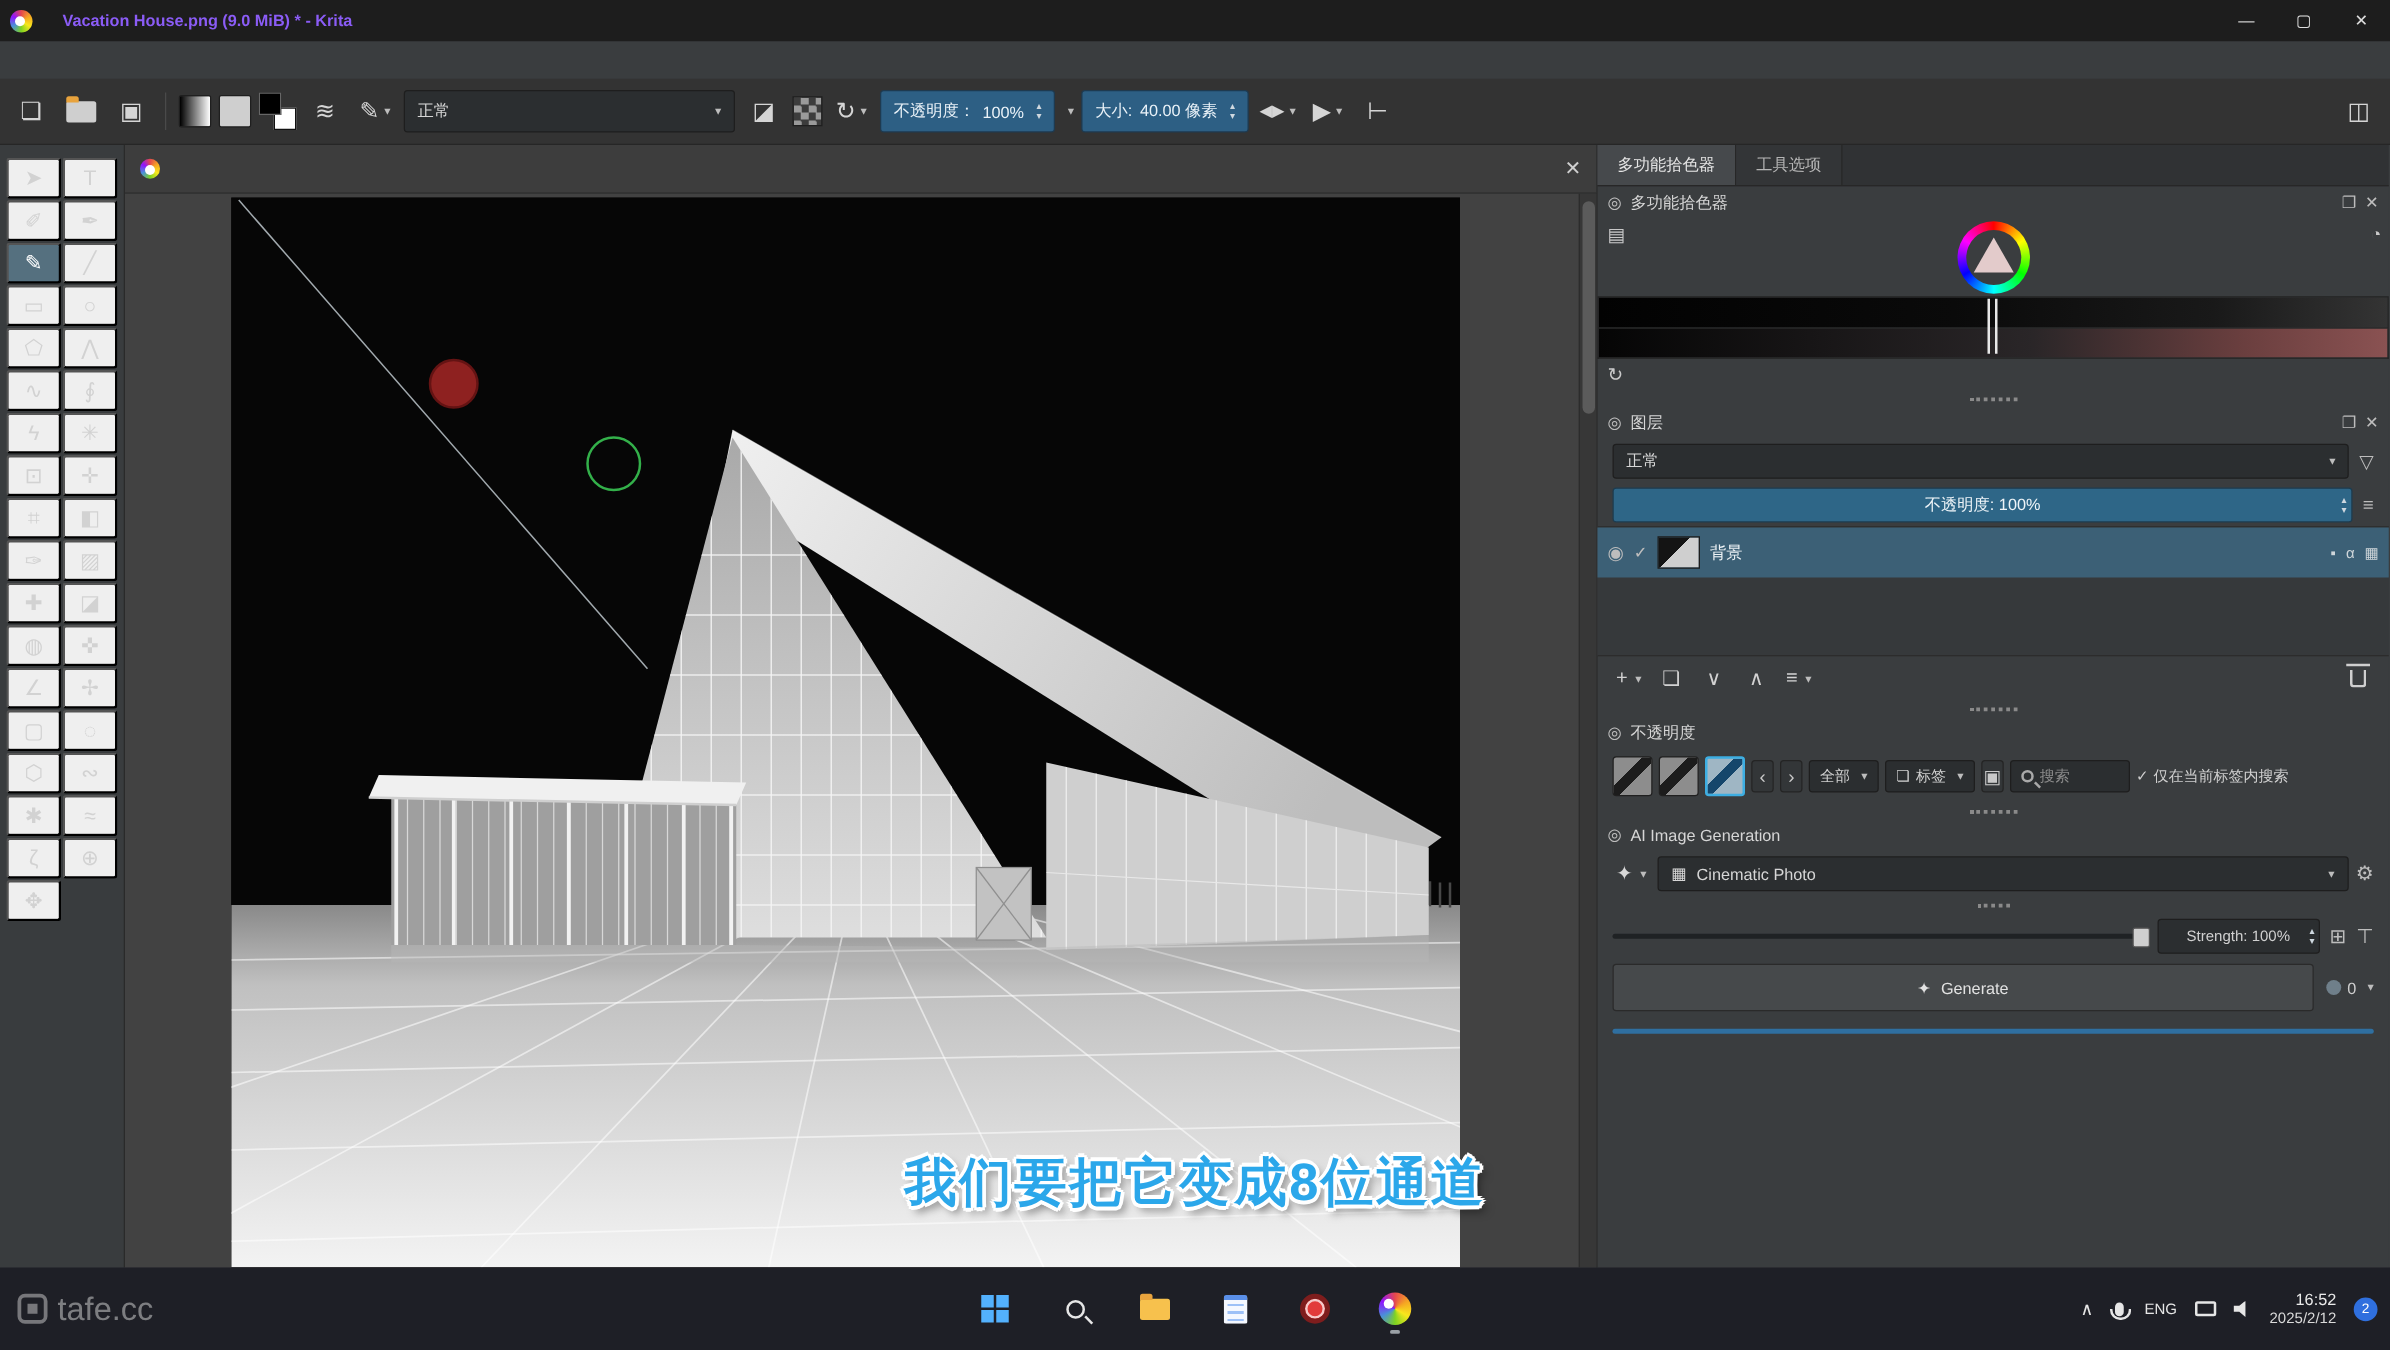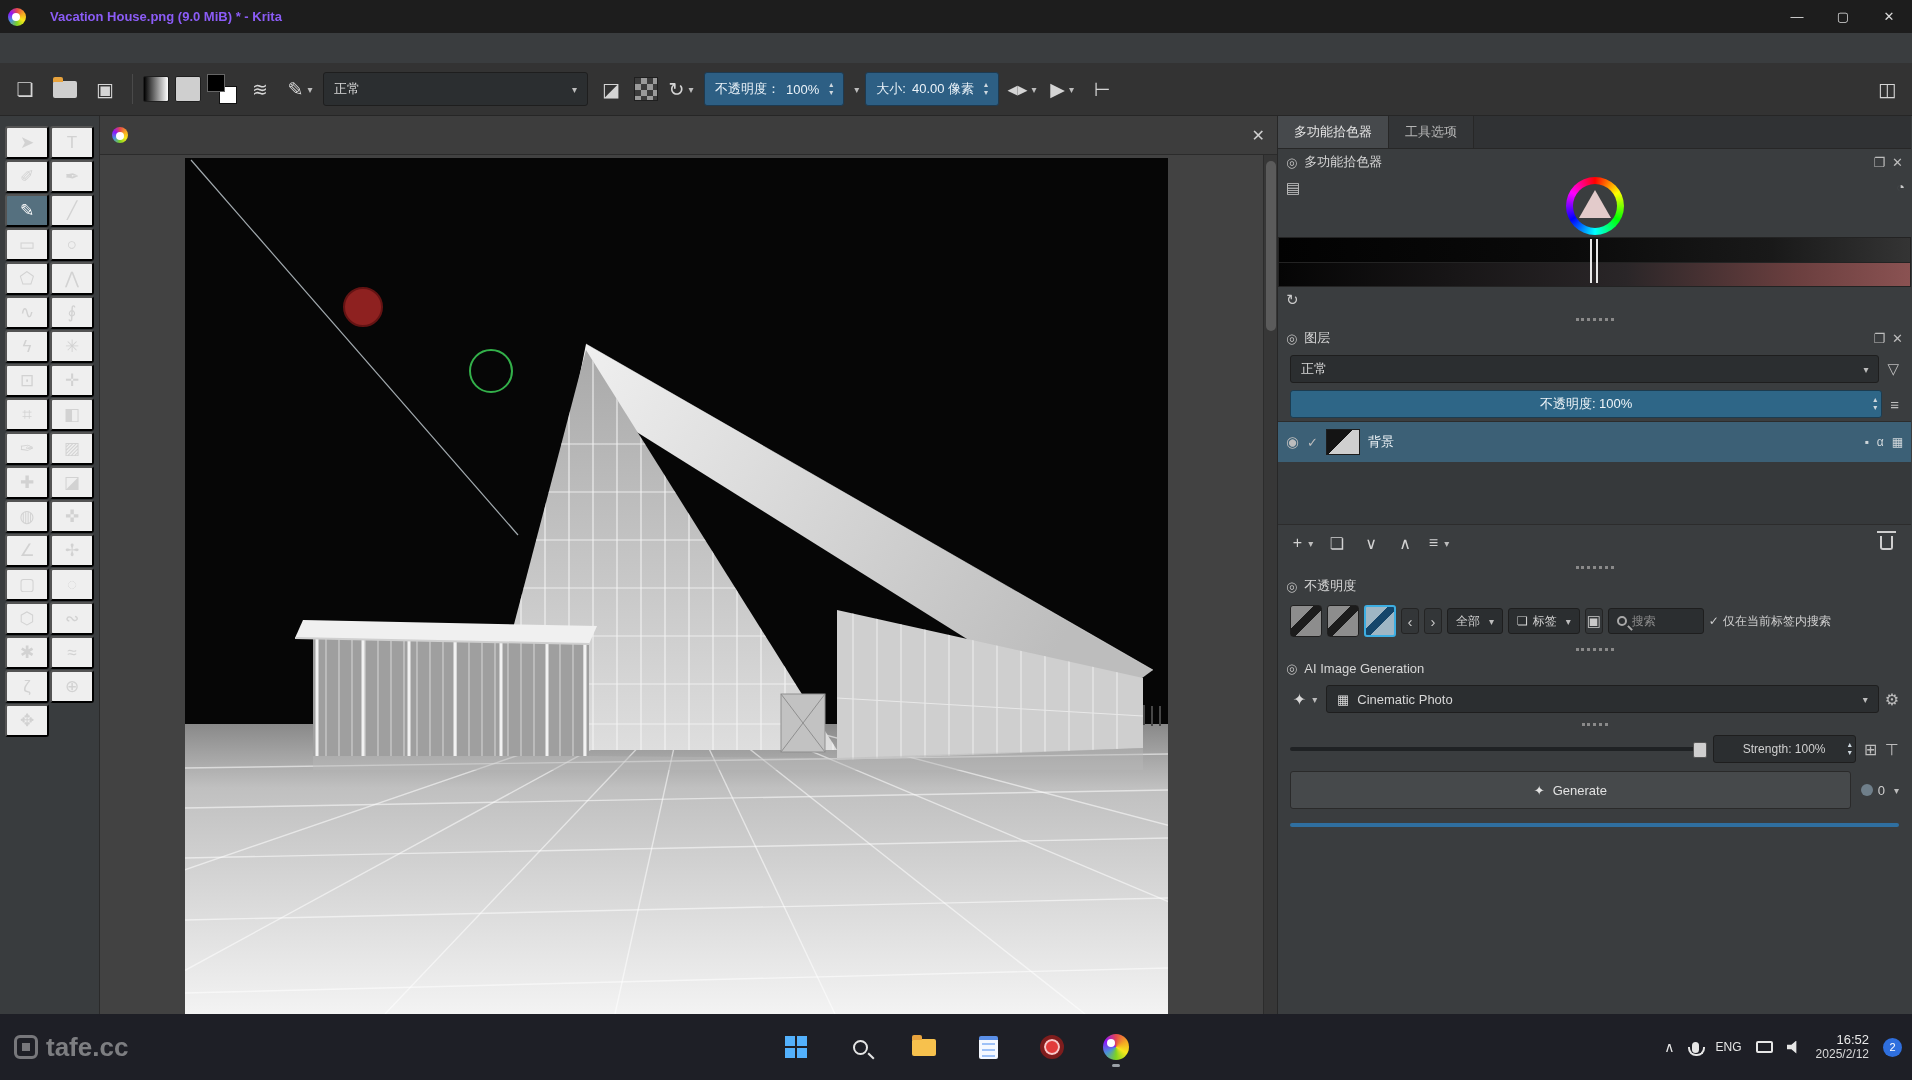--- a/index.html
+++ b/index.html
@@ -141,37 +141,37 @@
   
   .ai-row{height:36px;gap:6px;}
   .ai-textarea{margin:0 12px;height:58px;background:#2e3133;border:1px solid #222;border-radius:3px;
     width:calc(100% - 24px);resize:none;color:#d0d0d0;font-size:13px;padding:8px;font-family:inherit;}
   .ai-textarea::placeholder{color:#8a8a8a;}
   .grip{height:14px;display:flex;align-items:center;justify-content:center;}
   .grip span{width:26px;border-top:3px dotted #8a8a8a;}
   .strength-row{height:36px;gap:8px;}
   .track{flex:1;height:4px;background:#1f2224;border-radius:2px;position:relative;}
   .track::after{content:"";position:absolute;right:-2px;top:-5px;width:12px;height:14px;background:#cfcfcf;border:1px solid #555;border-radius:2px;}
-  .strength-box{width:143px;height:28px;background:#2b2e30;border:1px solid #1e1e1e;border-radius:3px;
+  .strength-box{width:130px;height:28px;background:#2b2e30;border:1px solid #1e1e1e;border-radius:3px;
     display:flex;align-items:center;justify-content:center;font-size:12px;color:#d0d0d0;position:relative;}
   .strength-box .spincol{position:absolute;right:3px;top:5px;}
   .gen-row{height:46px;gap:10px;}
   .gen-btn{flex:1;height:38px;background:#46494b;border:1px solid #2a2a2a;border-radius:3px;
     display:flex;align-items:center;justify-content:center;gap:8px;font-size:13px;color:#e2e2e2;}
   .queue{display:flex;align-items:center;gap:5px;font-size:13px;color:#cfcfcf;}
   .qdot{width:12px;height:12px;border-radius:50%;background:#6f7f8a;}
   .progress-line{height:4px;margin:10px 12px 0 12px;background:#2f6fa0;border-radius:2px;}
 
   
   .taskbar{position:absolute;left:0;top:1014px;width:100%;height:66px;background:#1e1f26;
     display:flex;align-items:center;}
   .watermark{position:absolute;left:14px;display:flex;align-items:center;gap:8px;opacity:.5;}
   .wm-logo{width:24px;height:24px;border:3px solid #cfcfcf;border-radius:6px;position:relative;}
   .wm-logo::after{content:"";position:absolute;left:5px;top:5px;width:8px;height:8px;background:#cfcfcf;}
-  .wm-text{font-size:26px;font-weight:bold;color:#dcdcdc;}
+  .wm-text{font-size:26px;font-weight:normal;color:#dcdcdc;}
   .tb-center{position:absolute;left:50%;transform:translateX(-50%);display:flex;gap:24px;align-items:center;}
   .tbicon{width:40px;height:44px;display:flex;align-items:center;justify-content:center;border-radius:5px;position:relative;}
   .startwin{width:22px;height:22px;display:grid;grid-template-columns:10px 10px;grid-template-rows:10px 10px;gap:2px;}
   .startwin i{background:#53b1fd;}
   .mag.big{width:15px;height:15px;border-color:#e6e6e6;}
   .mag.big::after{background:#e6e6e6;width:8px;left:12px;top:13px;}
   .folder{width:24px;height:17px;background:#f7c14d;border-radius:2px;position:relative;}
   .folder::before{content:"";position:absolute;top:-4px;left:0;width:10px;height:5px;background:#e8a33d;border-radius:2px 2px 0 0;}
   .notepad{width:19px;height:23px;background:#f5f8ff;border-radius:2px;border-top:4px solid #5a8fe8;
     background-image:repeating-linear-gradient(#9ec1f7 0 2px,transparent 2px 6px);background-size:13px 100%;background-position:3px 3px;background-repeat:no-repeat;}
@@ -556,20 +556,21 @@
         <span class="queue">
           <span class="qdot"></span>
           <span>0</span>
           <span class="dd-arrow">▾</span>
         </span>
       </div>
       <div class="progress-line"></div>
     </div>
   </div>
 
+  <div class="subtitle">我们要把它变成8位通道</div>
 
   <div class="taskbar">
     <div class="watermark">
       <span class="wm-logo"></span>
       <span class="wm-text">tafe.cc</span>
     </div>
     <div class="tb-center">
       <span class="tbicon">
           <span class="startwin">
             <i></i>

